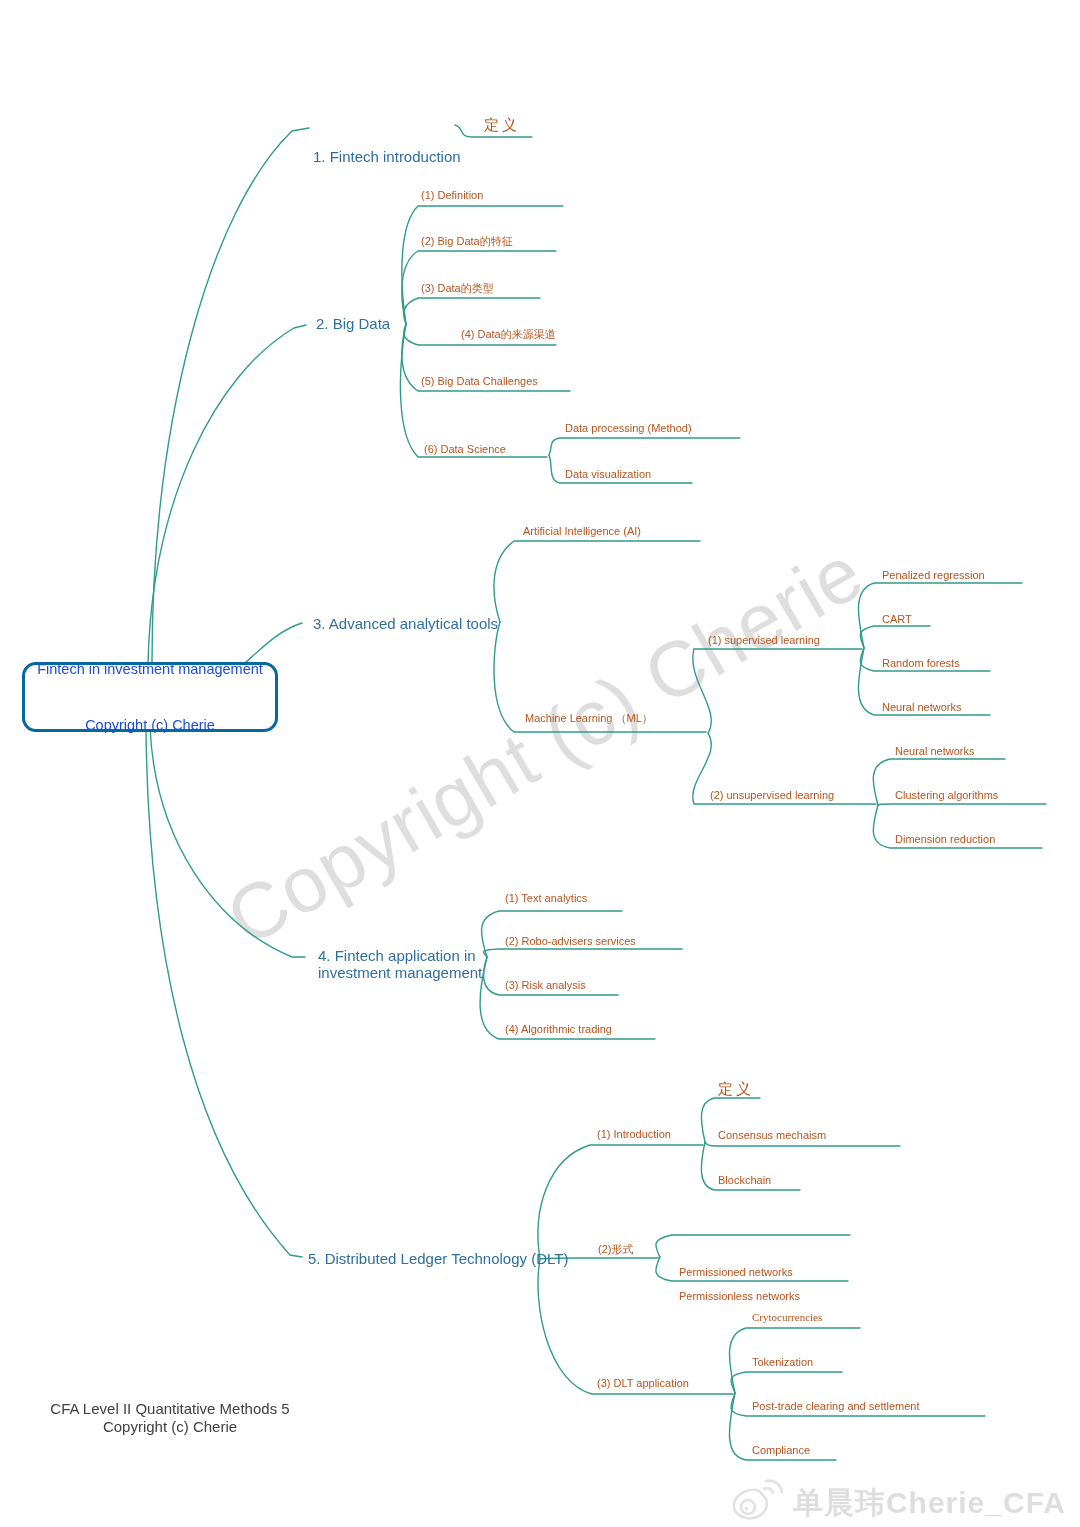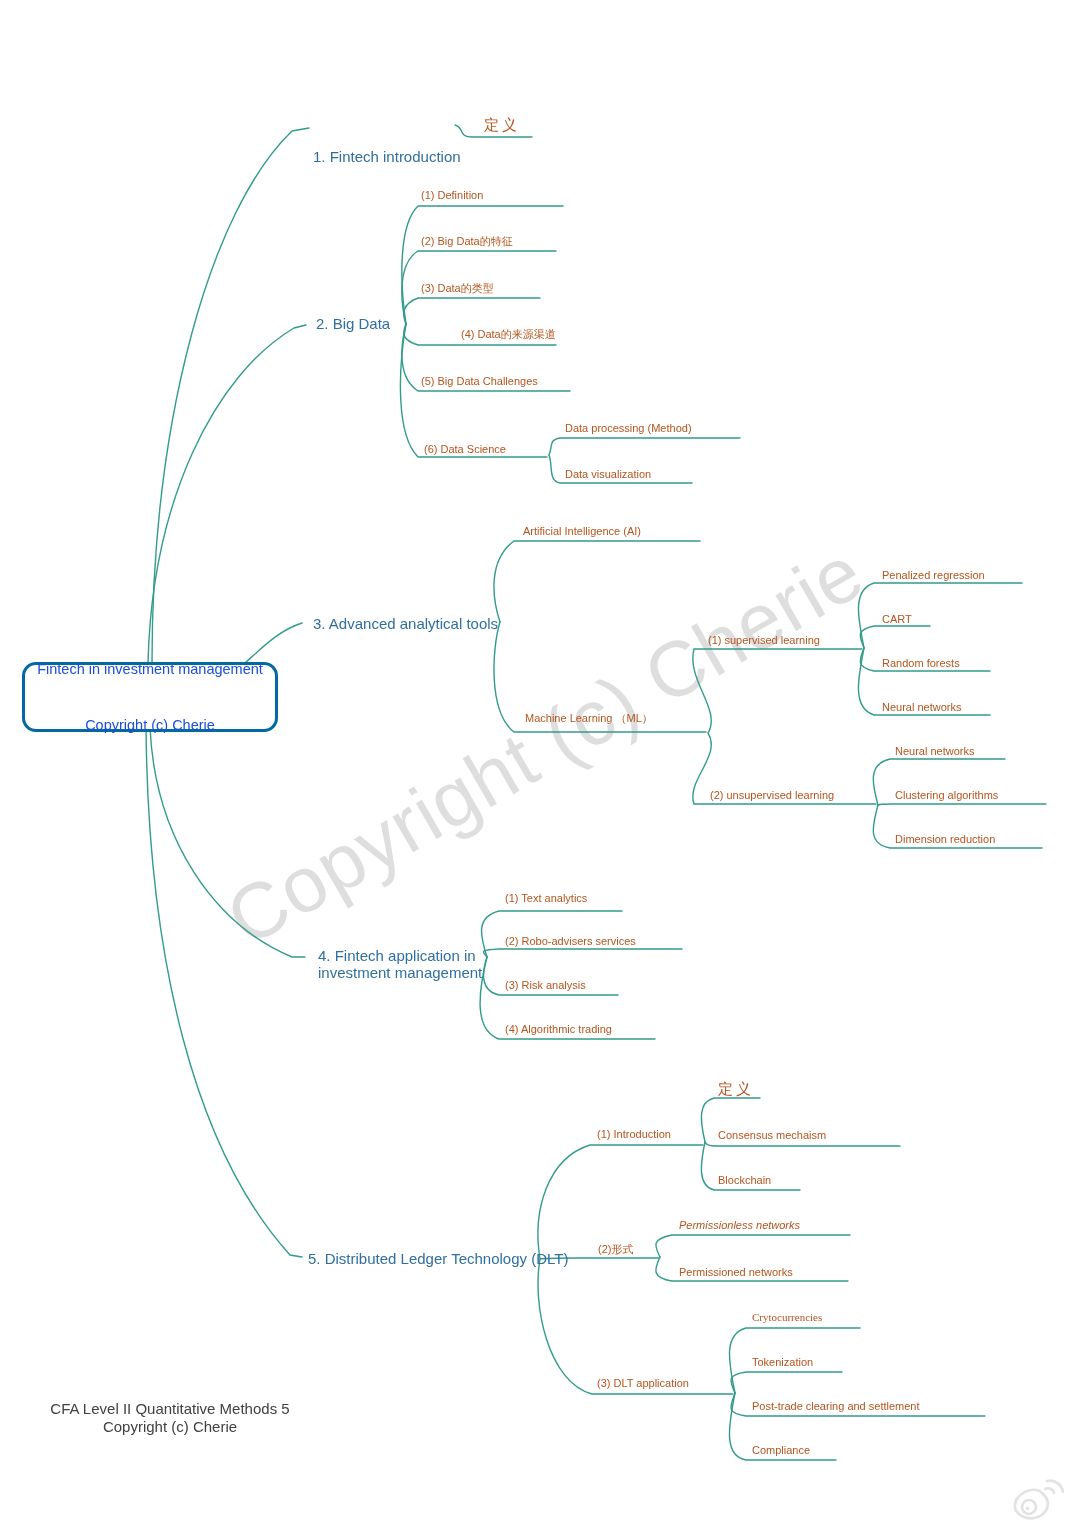--- a/index.html
+++ b/index.html
@@ -168,21 +168,21 @@
   <div class="node leaf" style="left:505px;top:933px;">(2) Robo-advisers services</div>
   <div class="node leaf" style="left:505px;top:977px;">(3) Risk analysis</div>
   <div class="node leaf" style="left:505px;top:1021px;">(4) Algorithmic trading</div>
 
   <div class="node branch" style="left:308px;top:1250px;">5. Distributed Ledger Technology (DLT)</div>
   <div class="node leaf" style="left:597px;top:1126px;">(1) Introduction</div>
   <div class="node leaf cn" style="left:718px;top:1080px;">定义</div>
   <div class="node leaf" style="left:718px;top:1127px;">Consensus mechaism</div>
   <div class="node leaf" style="left:718px;top:1172px;">Blockchain</div>
   <div class="node leaf" style="left:598px;top:1241px;">(2)形式</div>
-  <div class="node leaf" style="left:679px;top:1217px;font-style:italic;">Permissionless networks</div>
+  <div class="node leaf" style="left:679px;top:1288px;">Permissionless networks</div>
   <div class="node leaf" style="left:679px;top:1264px;">Permissioned networks</div>
   <div class="node leaf" style="left:597px;top:1375px;">(3) DLT application</div>
   <div class="node leaf" style="left:752px;top:1309px;font-family:Liberation Serif, serif;">Crytocurrencies</div>
   <div class="node leaf" style="left:752px;top:1354px;">Tokenization</div>
   <div class="node leaf" style="left:752px;top:1398px;">Post-trade clearing and settlement</div>
   <div class="node leaf" style="left:752px;top:1442px;">Compliance</div>
 
   <div class="footer">
     <div>CFA Level II Quantitative Methods 5</div>
     <div>Copyright (c) Cherie</div>
@@ -191,15 +191,16 @@
   <div class="wm-badge">
     <span>
       <svg width="56" height="44" viewBox="0 0 56 44" fill="none" stroke="#e2e2e2" stroke-width="2.6" stroke-linecap="round">
         <path d="M30,13 C20,9 6,16 5,27 C4,37 18,43 28,39 C38,35 41,24 34,17 C32,15 31,14 30,13 Z"></path>
         <circle cx="19" cy="29" r="7"></circle>
         <circle cx="17.5" cy="30.5" r="1.8" fill="#e2e2e2" stroke="none"></circle>
         <path d="M35,11 C39,9 43,11 44,15"></path>
         <path d="M37,3 C45,1 52,7 53,14"></path>
       </svg>
     </span>
+    <span>单晨玮Cherie_CFA</span>
   </div>
 
 </div>
 
 </body></html>

